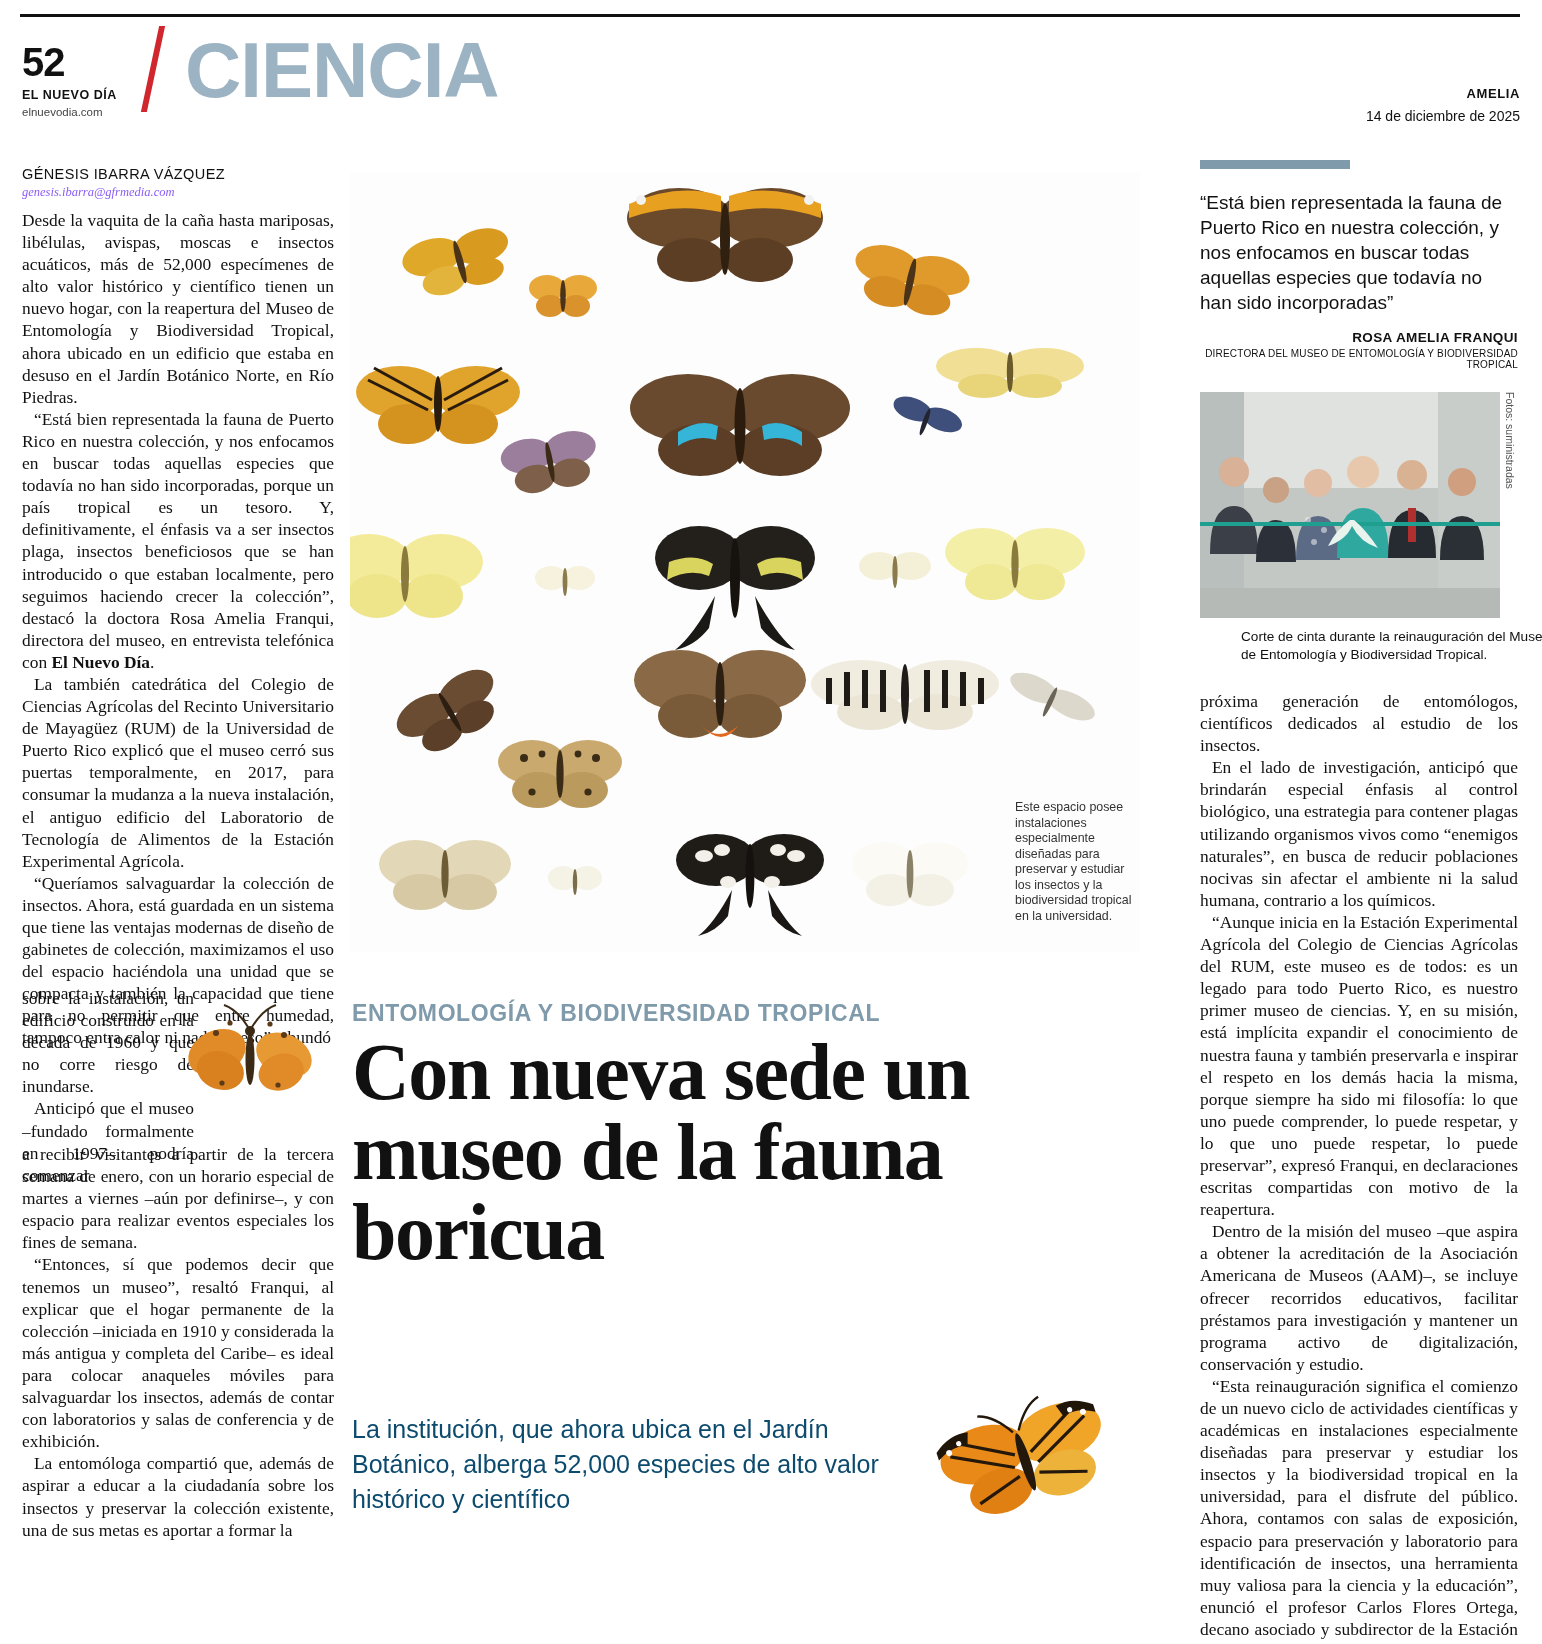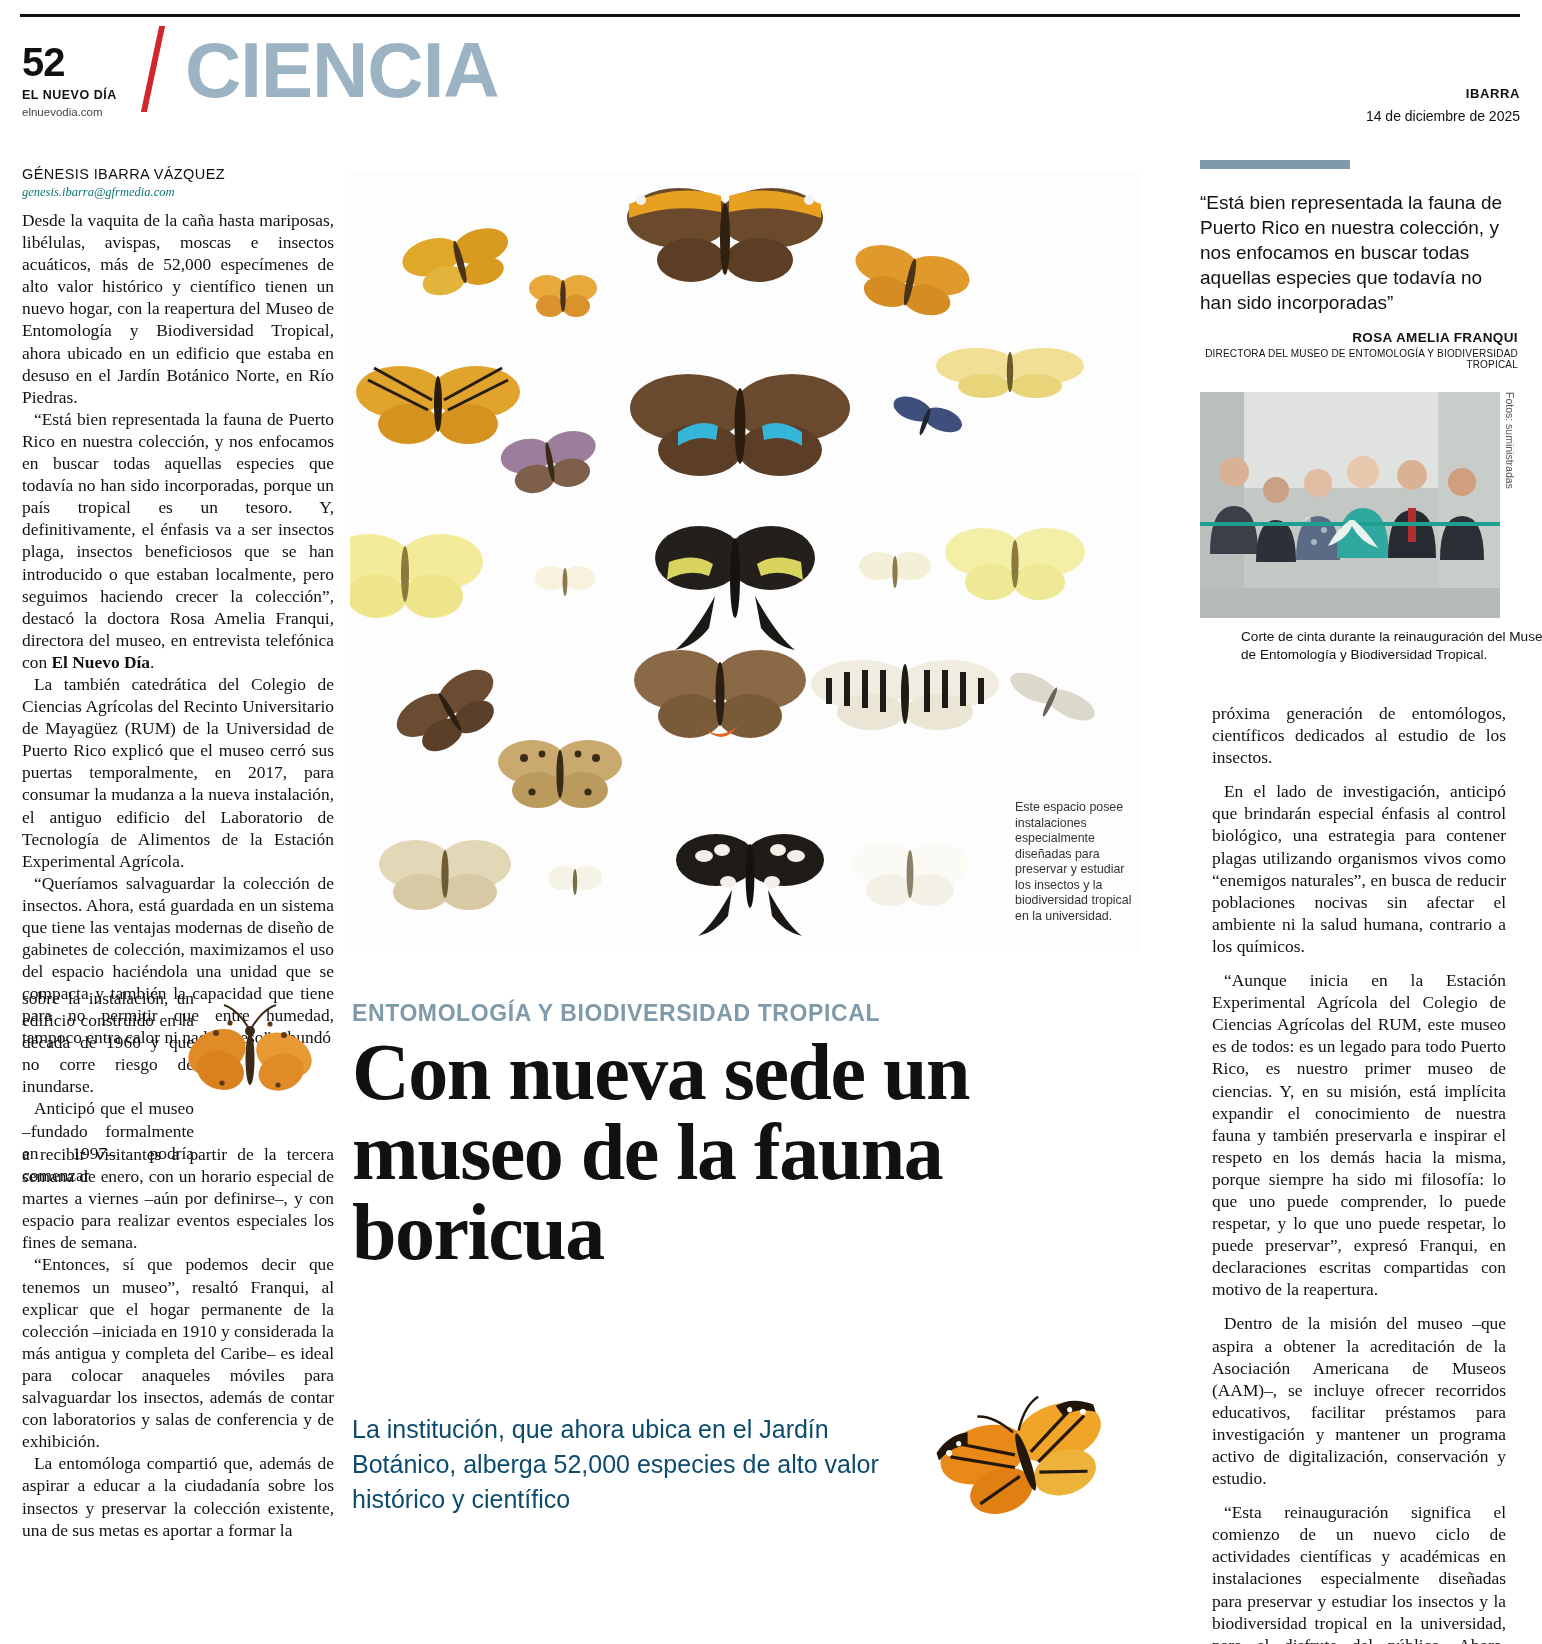--- a/index.html
+++ b/index.html
@@ -20,21 +20,21 @@
   .brandname{position:absolute;left:22px;top:88px;font-family:"Liberation Sans",sans-serif;font-weight:bold;font-size:12.5px;letter-spacing:0.5px;color:#111;}
   .brandurl{position:absolute;left:22px;top:106px;font-family:"Liberation Sans",sans-serif;font-size:11.5px;color:#444;}
   .slash{position:absolute;left:150px;top:26px;width:6px;height:86px;background:#d0262e;transform:skewX(-12deg);}
   .section-title{position:absolute;left:185px;top:26px;font-family:"Liberation Sans",sans-serif;font-weight:bold;font-size:78px;letter-spacing:-1px;color:#9cb3c4;line-height:88px;}
   .dayname{position:absolute;right:22px;top:86px;text-align:right;font-family:"Liberation Sans",sans-serif;font-weight:bold;font-size:13px;letter-spacing:0.6px;color:#111;}
   .datetext{position:absolute;right:22px;top:108px;text-align:right;font-family:"Liberation Sans",sans-serif;font-size:14px;color:#111;}
 
   
   .leftcol{position:absolute;left:22px;top:166px;width:312px;}
   .byline{font-family:"Liberation Sans",sans-serif;font-weight:normal;font-size:14.5px;letter-spacing:0.4px;color:#111;}
-  .byline-mail{font-family:"Liberation Serif",serif;font-style:italic;font-size:12.5px;color:#0f766e;margin-top:3px;}
+  .byline-mail{font-family:"Liberation Serif",serif;font-style:italic;font-size:12.5px;color:#8b5cf6;margin-top:3px;}
   .body-text{margin-top:9px;font-size:17.4px;line-height:22.1px;text-align:justify;color:#111;}
   .body-text p{margin:0;text-indent:12px;}
   .body-text p.first{text-indent:0;}
   .body-text b{font-weight:bold;}
 
   .wrap-left{width:312px;}
   .wrap-narrow{width:172px;}
 
   
   .deco{position:absolute;}
@@ -50,39 +50,39 @@
   .pullbar{position:absolute;left:1200px;top:160px;width:150px;height:9px;background:#7f9aab;}
   .pullquote{position:absolute;left:1200px;top:190px;width:318px;font-family:"Liberation Sans",sans-serif;font-size:19px;line-height:25px;color:#111;}
   .pq-name{position:absolute;left:1200px;top:330px;width:318px;text-align:right;font-family:"Liberation Sans",sans-serif;font-weight:bold;font-size:13.5px;letter-spacing:0.4px;color:#111;}
   .pq-role{position:absolute;left:1200px;top:348px;width:318px;text-align:right;font-family:"Liberation Sans",sans-serif;font-size:10px;letter-spacing:0.2px;color:#111;}
 
   .photo2{position:absolute;left:1200px;top:392px;width:300px;height:226px;overflow:hidden;background:#cfd6da;}
   .credit-vert{position:absolute;left:1502px;top:392px;width:18px;height:226px;}
   .credit-vert span{display:block;transform:rotate(90deg);transform-origin:left top;white-space:nowrap;font-family:"Liberation Sans",sans-serif;font-size:10.5px;color:#555;margin-left:14px;}
   .photo2-caption{position:absolute;left:1200px;top:628px;width:318px;font-family:"Liberation Sans",sans-serif;font-size:13.6px;line-height:17.5px;color:#111;margin-left:41px;}
   .rightbody{position:absolute;left:1200px;top:690px;width:318px;font-size:17.4px;line-height:22.1px;text-align:justify;color:#111;}
-  .rightbody p{margin:12px;text-indent:12px;}
+  .rightbody p{margin:0;text-indent:12px;}
   .rightbody p.first{text-indent:0;}
 
   
   .footer{position:absolute;left:1200px;top:1560px;width:320px;height:60px;}
 </style>
 </head>
 <body>
 
 <div class="page">
 
   <div class="masthead">
     <div class="mast-rule-top"></div>
     <div class="pagenum">52</div>
     <div class="brandname">EL NUEVO DÍA</div>
     <div class="brandurl">elnuevodia.com</div>
     <div class="slash"></div>
     <div class="section-title">CIENCIA</div>
-    <div class="dayname">IBARRA</div>
+    <div class="dayname">AMELIA</div>
     <div class="datetext">14 de diciembre de 2025</div>
   </div>
 
   <div class="leftcol">
     <div class="byline">GÉNESIS IBARRA VÁZQUEZ</div>
     <div class="byline-mail">genesis.ibarra@gfrmedia.com</div>
 
     <div class="body-text wrap-left">
       <p class="first">Desde la vaquita de la caña hasta mariposas, libélulas, avispas, moscas e insectos acuáticos, más de 52,000 especímenes de alto valor histórico y científico tienen un nuevo hogar, con la reapertura del Museo de Entomología y Biodiversidad Tropical, ahora ubicado en un edificio que estaba en desuso en el Jardín Botánico Norte, en Río Piedras.</p>
       <p>

